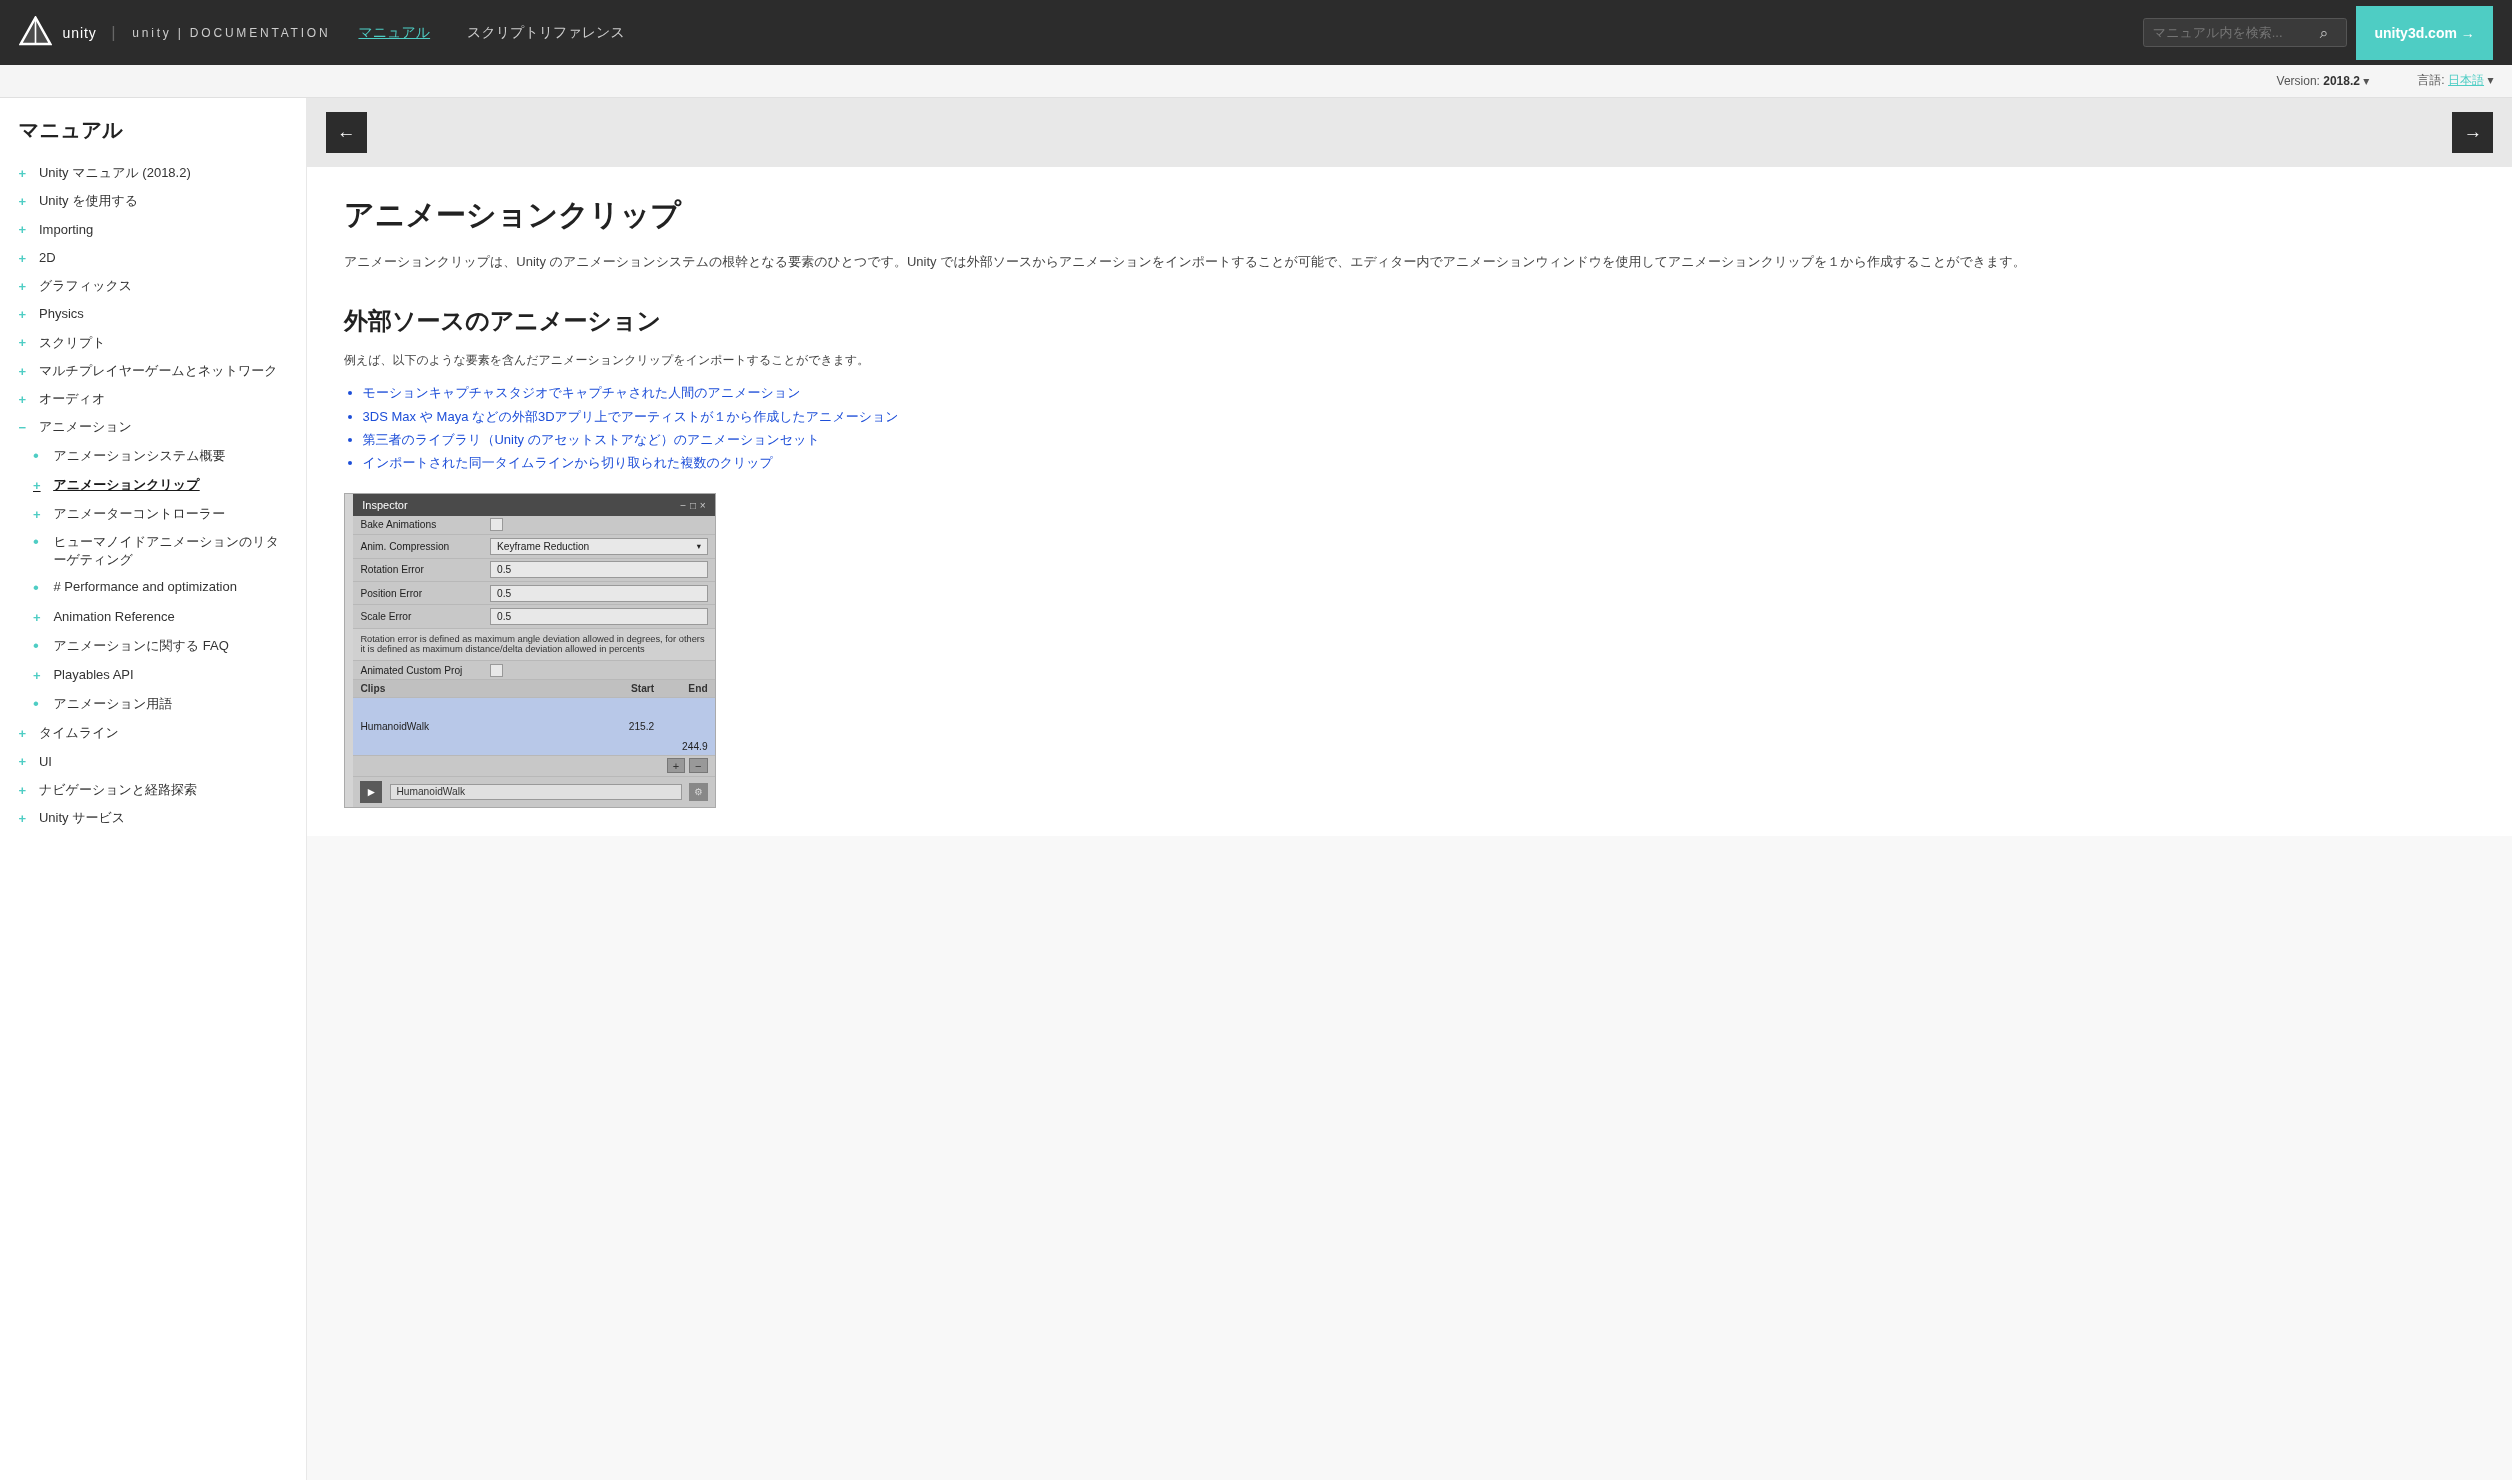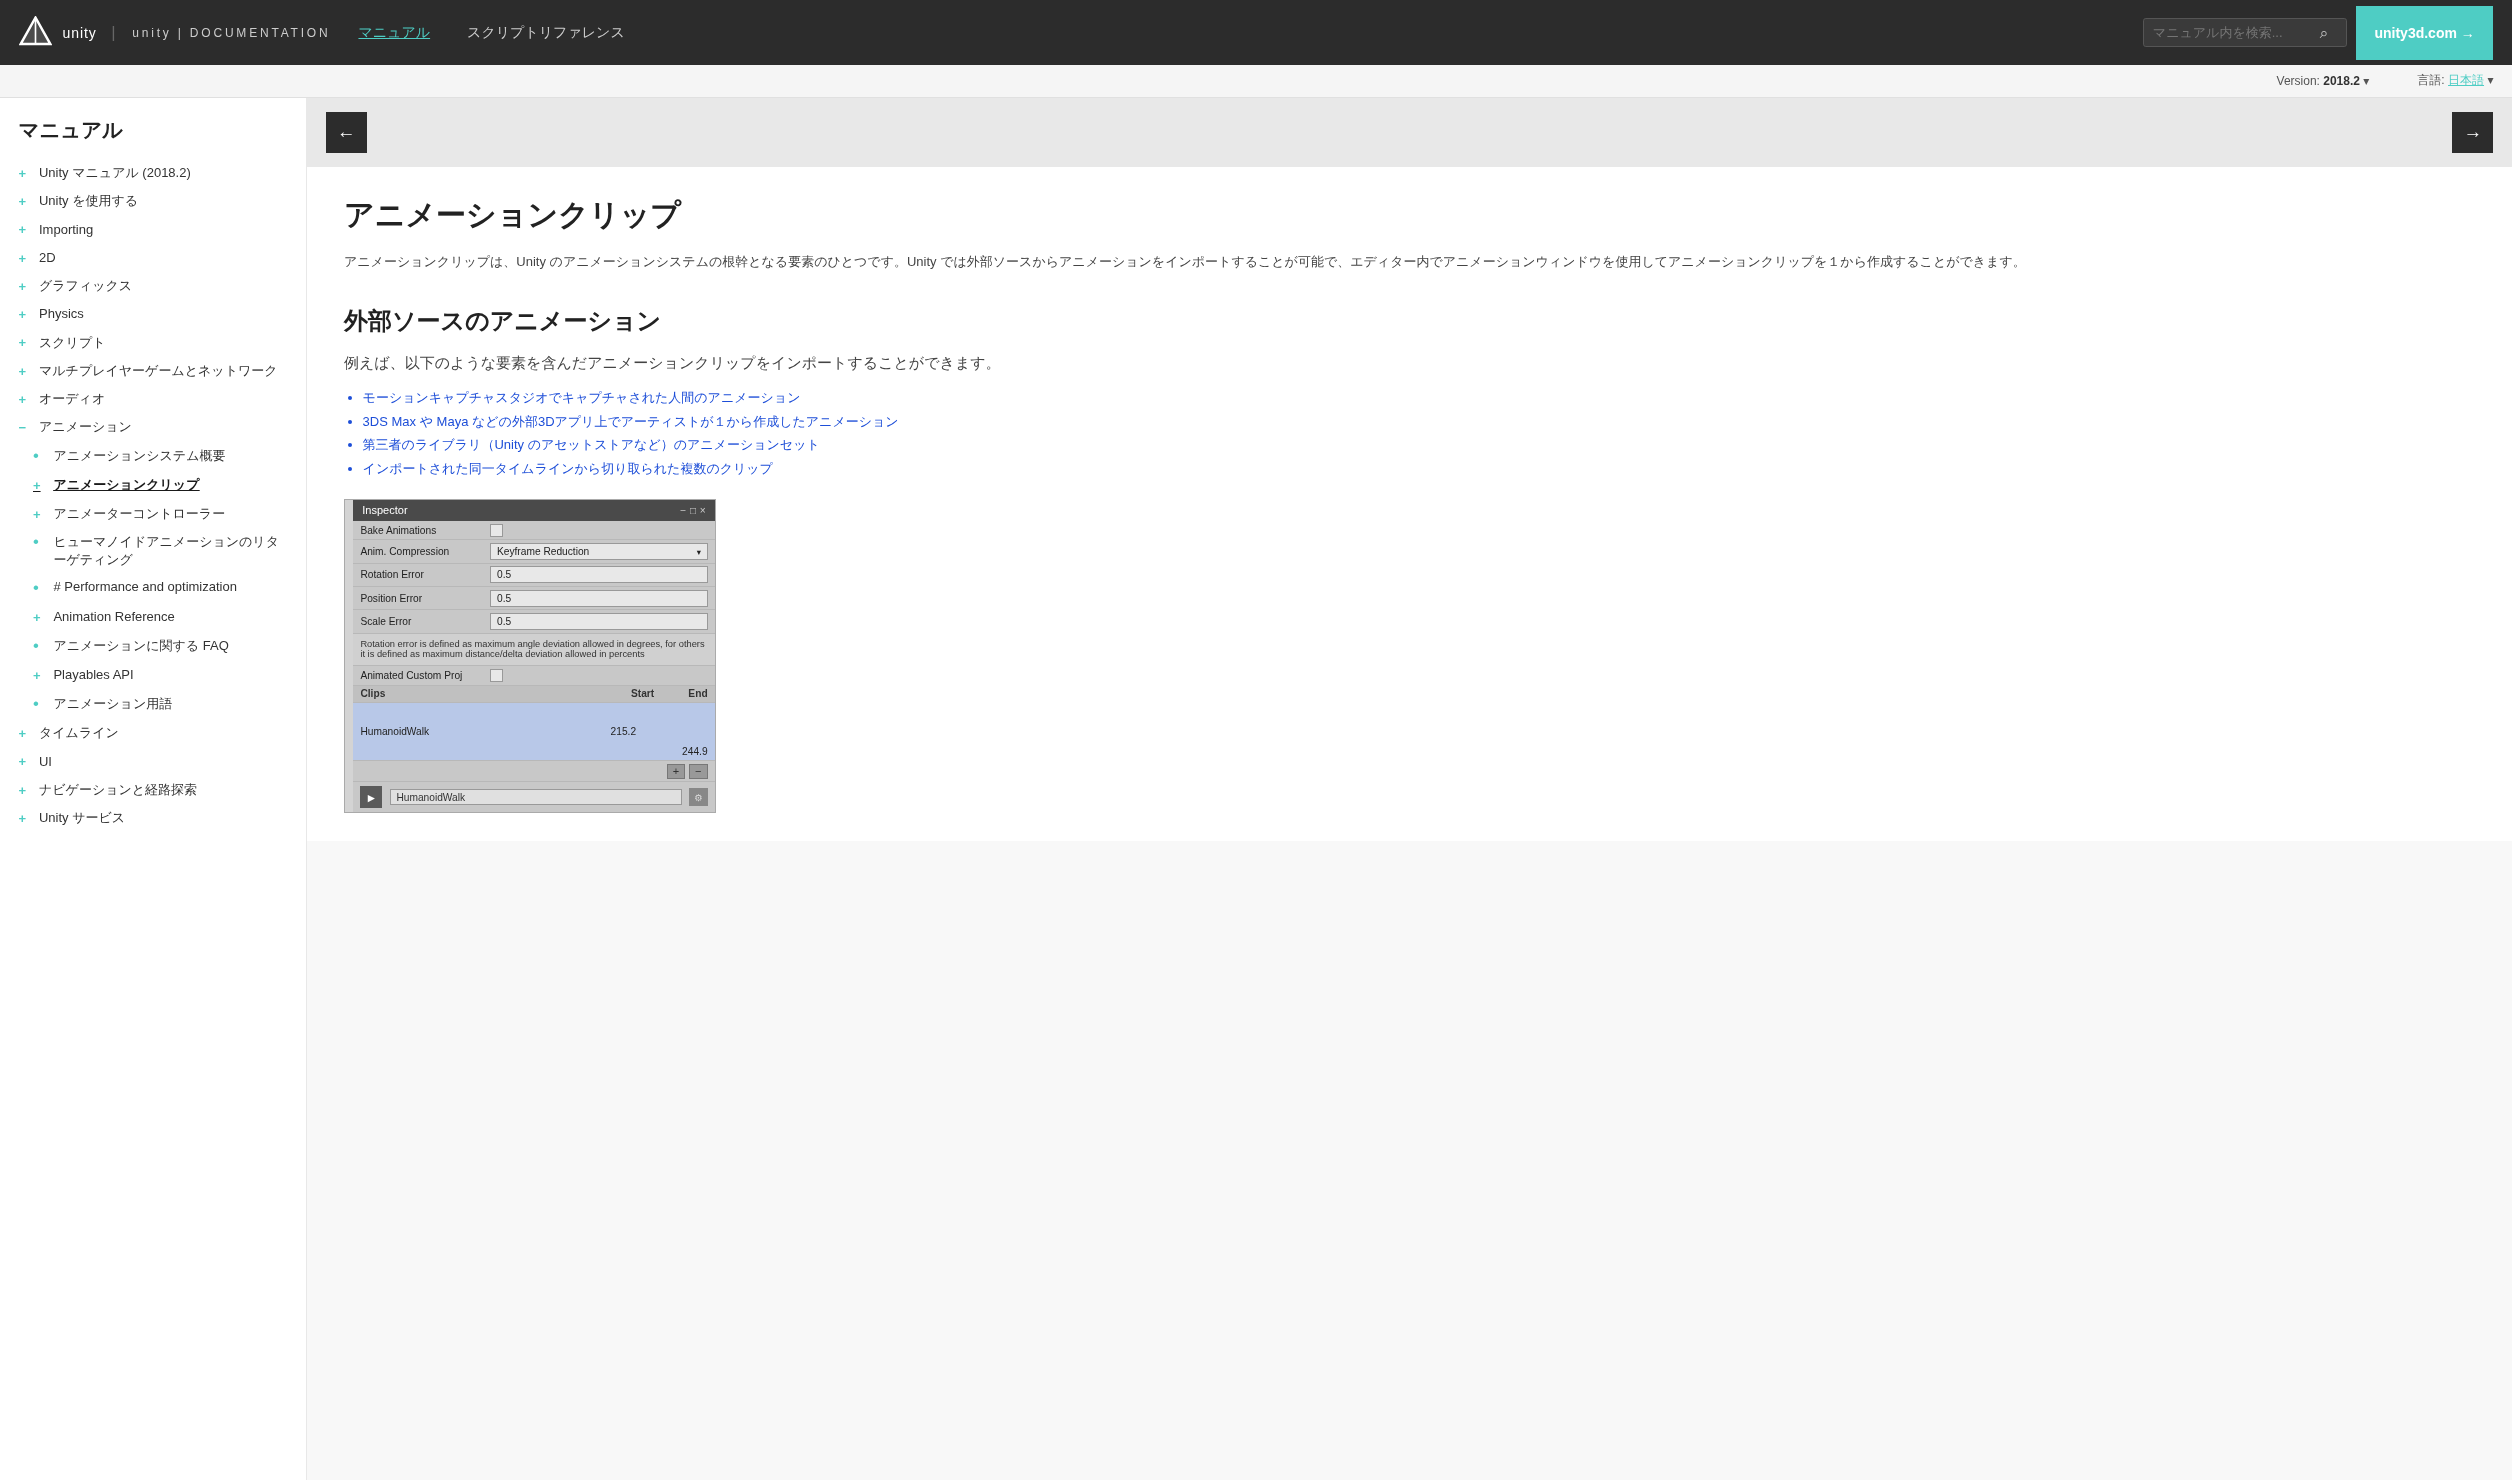--- a/index.html
+++ b/index.html
@@ -189,21 +189,21 @@
       line-height: 1.7;
       margin-bottom: 32px;
     }
     .section-title {
       font-size: 24px;
       font-weight: bold;
       color: #222;
       margin-bottom: 13px;
     }
     .section-desc {
-      font-size: 15px;
+      font-size: 12px;
       color: #444;
       line-height: 1.7;
       margin-bottom: 11px;
     }
     .bullet-list {
       margin: 9.3px 0 18.6px 18.6px;
     }
     .bullet-list li {
       font-size: 13px;
       color: #1d4ed8;
@@ -284,21 +284,21 @@
     .clips-end { width: 46px; text-align: right; }
     .inspector-clip-row {
       display: flex;
       padding: 2.8px 7.4px;
       font-size: 10.2px;
       background: #b8c8e8;
       border-bottom: 0.9px solid #b8b8b8;
       align-items: center;
     }
     .inspector-clip-row .clips-name { color: #222; }
-    .inspector-clip-row .clips-start { color: #222; text-align: left; padding-right: 7.4px; }
+    .inspector-clip-row .clips-start { color: #222; text-align: right; padding-right: 7.4px; }
     .inspector-clip-row .clips-end { color: #222; text-align: right; margin-top: 40px; }
     .inspector-clips-controls {
       display: flex;
       padding: 2.8px 7.4px;
       gap: 3.7px;
       border-bottom: 0.9px solid #b8b8b8;
       justify-content: flex-end;
     }
     .clips-btn {
       background: #999;

